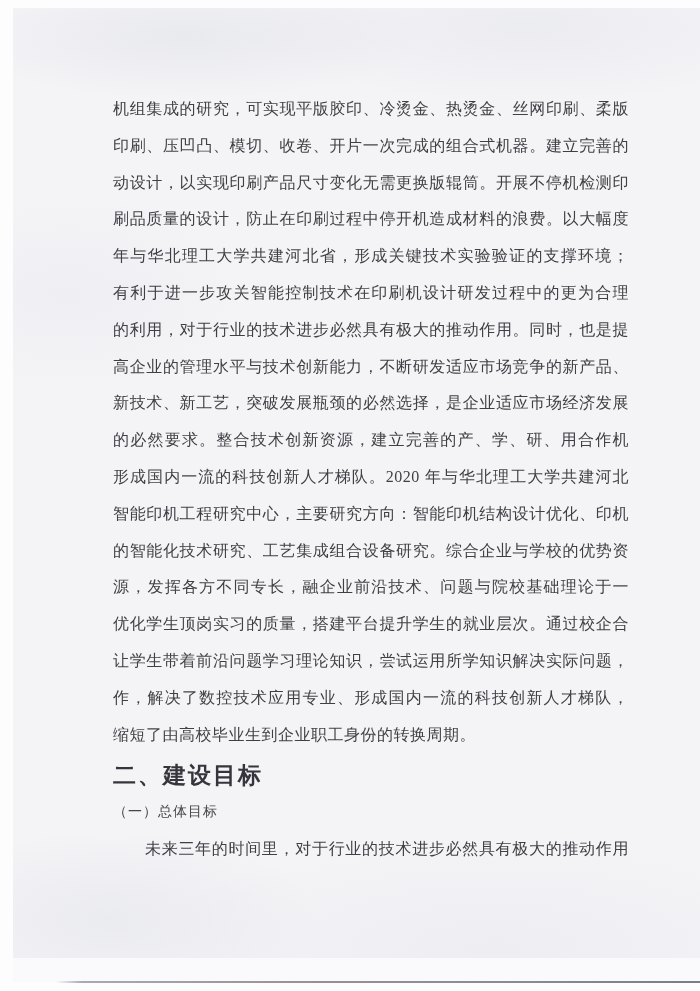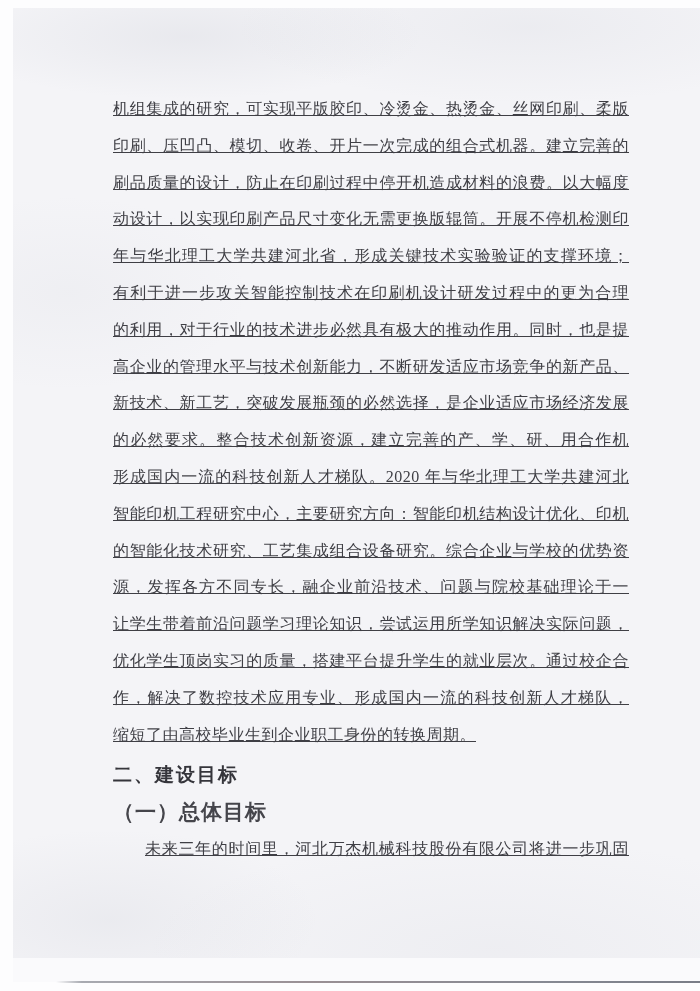--- a/index.html
+++ b/index.html
@@ -56,73 +56,72 @@
     font-size: 16px;
     letter-spacing: 0.5px;
   }
   .para .line {
     height: 36.8px;
     line-height: 36.8px;
     overflow: hidden;
     text-align: justify;
     text-align-last: justify;
     white-space: normal;
-    text-decoration: underline;
   }
   .para .line.last {
     text-align-last: left;
   }
   .para.indent .line:first-child {
     text-indent: 32px;
   }
   .heading {
     margin-top: 4px;
     height: 36.8px;
     line-height: 36.8px;
     font-family: "Liberation Sans", "DejaVu Sans", sans-serif;
     font-weight: bold;
-    font-size: 19px;
+    font-size: 23px;
     color: #35353b;
     letter-spacing: 2px;
   }
   .subheading {
     height: 36.8px;
     line-height: 36.8px;
-    font-weight: bold;
-    font-size: 21px;
+    font-weight: normal;
+    font-size: 14px;
     color: #45454b;
     letter-spacing: 1px;
   }
 </style>
 </head>
 <body>
 
 <div class="paper">
   <div class="textcol">
     <div class="para">
         <div class="line">机组集成的研究，可实现平版胶印、冷烫金、热烫金、丝网印刷、柔版</div>
         <div class="line">印刷、压凹凸、模切、收卷、开片一次完成的组合式机器。建立完善的产</div>
+        <div class="line">动设计，以实现印刷产品尺寸变化无需更换版辊筒。开展不停机检测印</div>
         <div class="line">刷品质量的设计，防止在印刷过程中停开机造成材料的浪费。以大幅度</div>
-        <div class="line">动设计，以实现印刷产品尺寸变化无需更换版辊筒。开展不停机检测印</div>
         <div class="line">年与华北理工大学共建河北省，形成关键技术实验验证的支撑环境；</div>
         <div class="line">有利于进一步攻关智能控制技术在印刷机设计研发过程中的更为合理</div>
         <div class="line">的利用，对于行业的技术进步必然具有极大的推动作用。同时，也是提</div>
         <div class="line">高企业的管理水平与技术创新能力，不断研发适应市场竞争的新产品、</div>
         <div class="line">新技术、新工艺，突破发展瓶颈的必然选择，是企业适应市场经济发展</div>
         <div class="line">的必然要求。整合技术创新资源，建立完善的产、学、研、用合作机制，</div>
         <div class="line">形成国内一流的科技创新人才梯队。2020 年与华北理工大学共建河北省</div>
         <div class="line">智能印机工程研究中心，主要研究方向：智能印机结构设计优化、印机</div>
         <div class="line">的智能化技术研究、工艺集成组合设备研究。综合企业与学校的优势资</div>
         <div class="line">源，发挥各方不同专长，融企业前沿技术、问题与院校基础理论于一体，</div>
+        <div class="line">优化学生顶岗实习的质量，搭建平台提升学生的就业层次。通过校企合</div>
         <div class="line">让学生带着前沿问题学习理论知识，尝试运用所学知识解决实际问题，</div>
-        <div class="line">优化学生顶岗实习的质量，搭建平台提升学生的就业层次。通过校企合</div>
         <div class="line">作，解决了数控技术应用专业、形成国内一流的科技创新人才梯队，</div>
         <div class="line last">缩短了由高校毕业生到企业职工身份的转换周期。</div>
       </div>
     <div class="heading">二、建设目标</div>
     <div class="subheading">（一）总体目标</div>
     <div class="para indent">
-        <div class="line">未来三年的时间里，河北万杰机械科技股份有限公司将进一步巩固</div>
+        <div class="line">未来三年的时间里，对于行业的技术进步必然具有极大的推动作用</div>
       </div>
   </div>
 </div>
 <div class="bottom-band"></div>
 <div class="bottom-edge"></div>
 
 </body></html>

